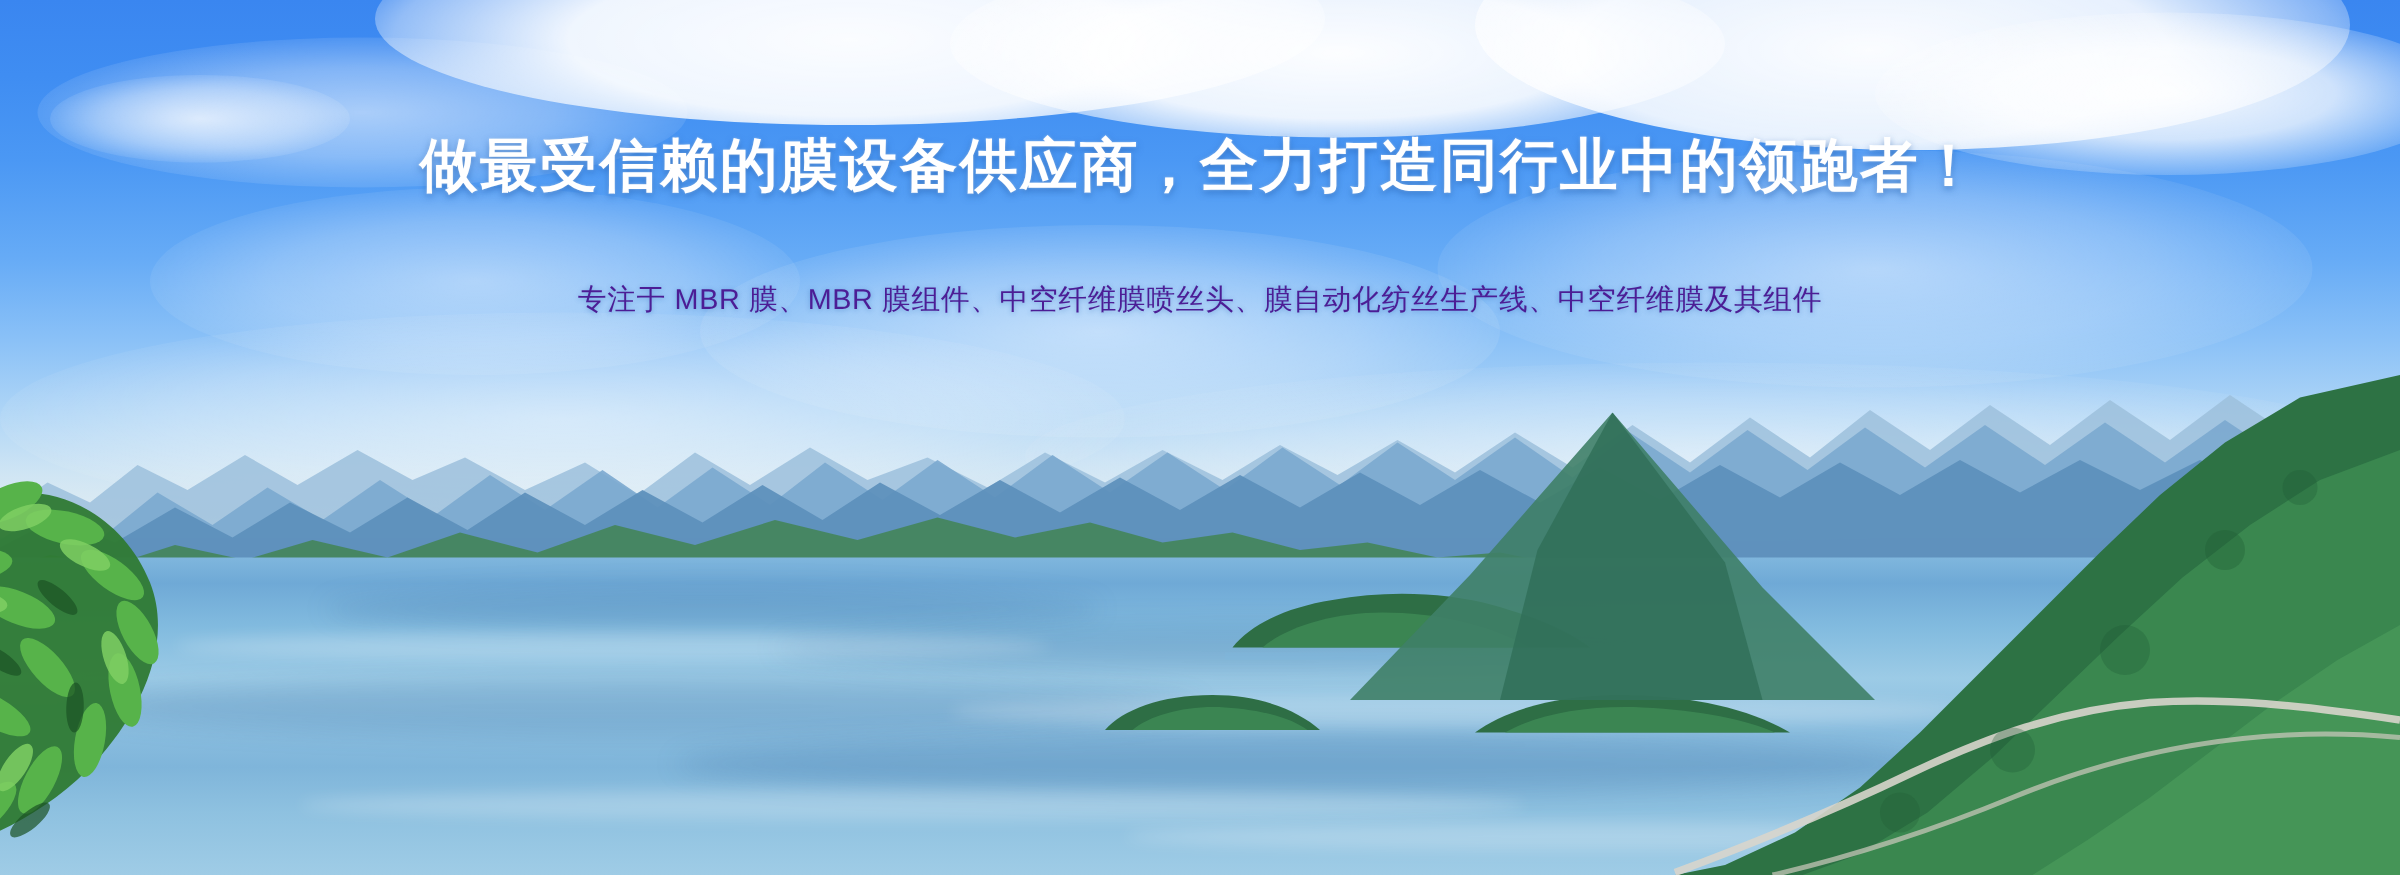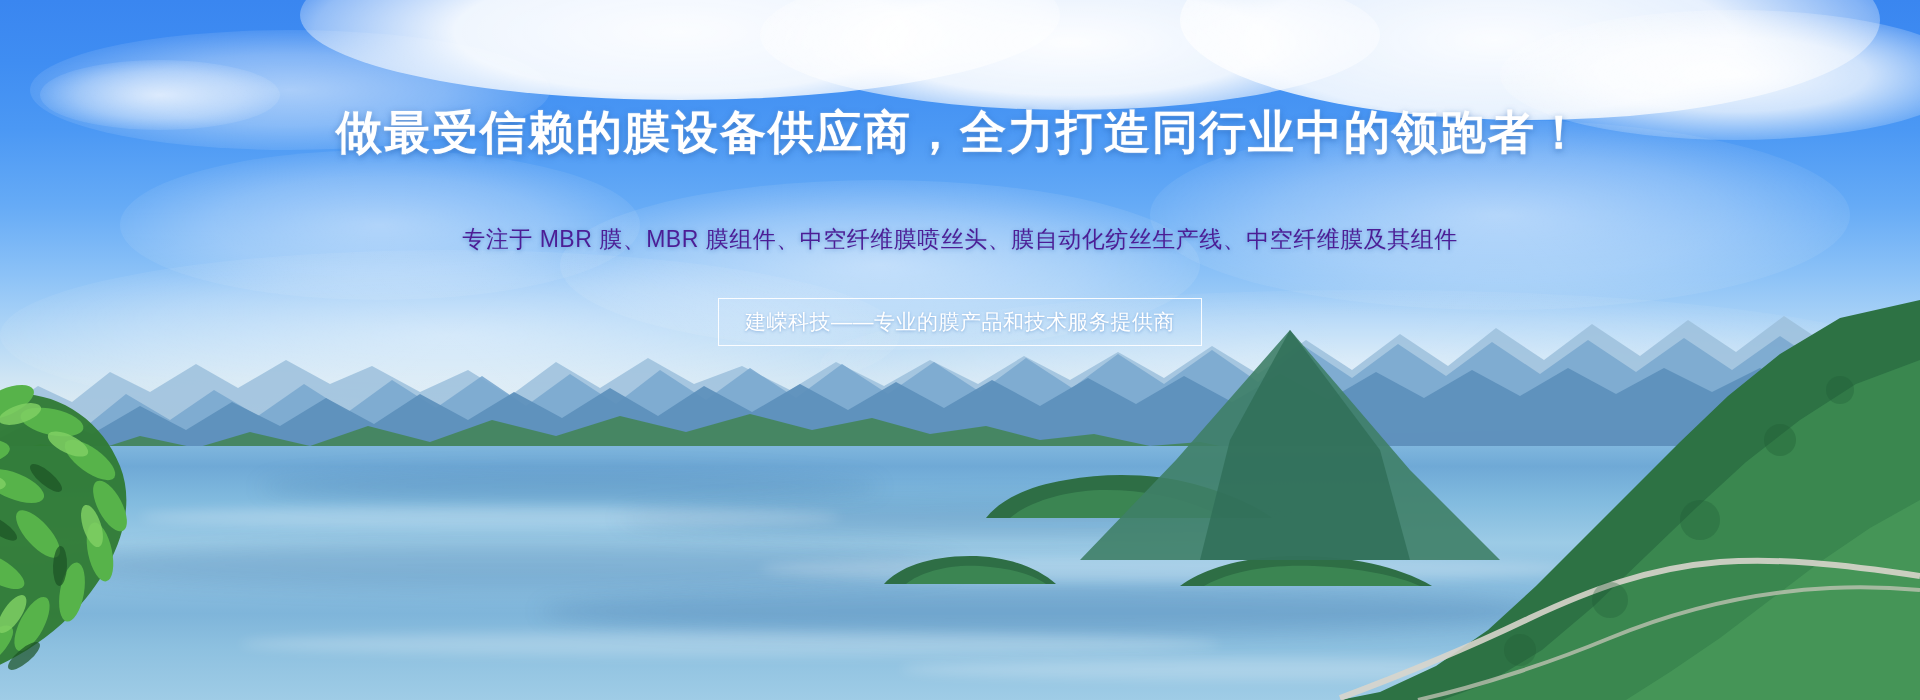--- a/index.html
+++ b/index.html
@@ -265,19 +265,16 @@
       </g>
     </g>
   </svg>
 
   <div class="content">
 
     <div class="headline">做最受信赖的膜设备供应商，全力打造同行业中的领跑者！</div>
 
     <div class="subline">专注于 MBR 膜、MBR 膜组件、中空纤维膜喷丝头、膜自动化纺丝生产线、中空纤维膜及其组件</div>
 
-    <div class="tagwrap">
-      <div class="tagbox">建嵘科技——专业的膜产品和技术服务提供商</div>
-    </div>
 
   </div>
 
 </div>
 
 </body></html>

